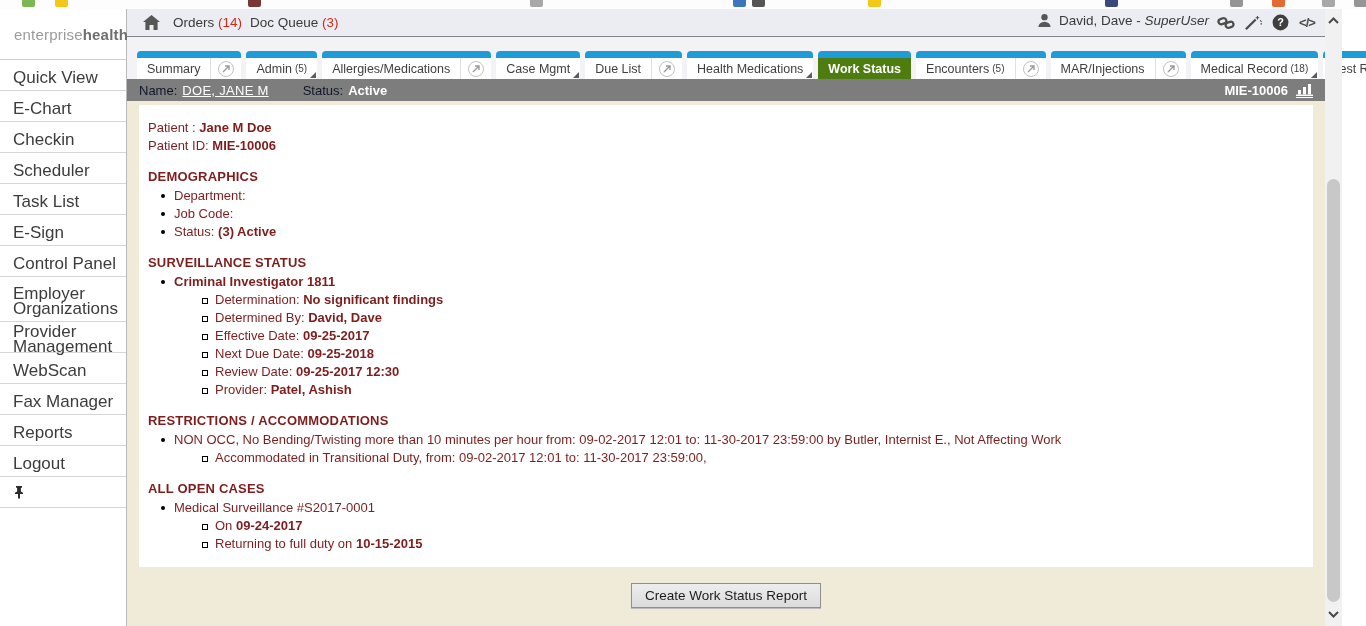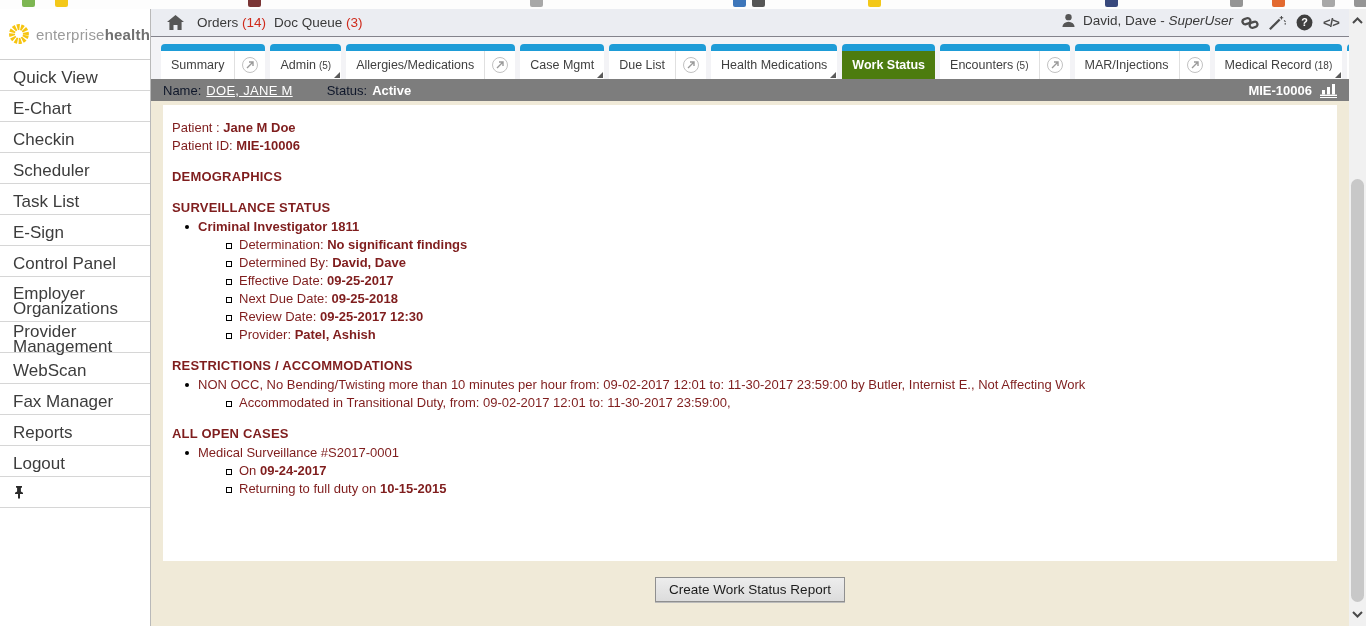--- a/index.html
+++ b/index.html
@@ -6,21 +6,21 @@
   html,body { width:1366px; height:626px; overflow:hidden; }
   body { font-family:"Liberation Sans", sans-serif; background:#fff; }
   .screen { position:relative; width:1366px; height:626px; background:#fff; }
 
   
   .fav-strip { position:absolute; top:0; left:0; width:1366px; height:9px; background:#fdfdfd; }
   .fav-frag { position:absolute; top:0; height:7px; width:13px; border-radius:0 0 2px 2px; opacity:.9; }
 
   
   .app { position:absolute; top:9px; left:0; width:1366px; height:617px; display:flex; }
-  .sidebar { width:151px; background:#fff; border-right:1px solid #b9b9b9; display:flex; flex-direction:column; }
+  .sidebar { width:127px; background:#fff; border-right:1px solid #b9b9b9; display:flex; flex-direction:column; }
   .main { width:1198px; display:flex; flex-direction:column; }
   .vscroll { width:17px; position:relative; background:#f1f1f1; }
 
   
   .logo { height:51px; display:flex; align-items:center; gap:6px; padding-left:8px; border-bottom:1px solid #cfcfcf; }
   .brand { font-size:15px; color:#9b9b9b; letter-spacing:.2px; }
   .brand b { color:#6f6f6f; }
   .side-item { height:31px; display:flex; align-items:center; padding:4px 8px 0 13px; font-size:17px; color:#3c3c3c; border-bottom:1px solid #d6d6d6; cursor:pointer; line-height:15px; }
   .pin-row { height:31px; display:flex; align-items:center; padding-left:13px; border-bottom:1px solid #d6d6d6; }
 
@@ -30,21 +30,21 @@
   .count { color:#cf2a1b; }
   .flexspace { flex:1; }
   .userarea { display:flex; gap:7px; }
   .userrole { font-style:italic; }
   .hicon { display:inline-flex; align-items:center; justify-content:center; width:20px; height:20px; cursor:pointer; }
   .codeicon { font-size:13px; font-weight:bold; color:#4c4c4c; letter-spacing:-1px; }
 
   
   .tabzone { height:42px; background:#f3f3f6; display:flex; align-items:flex-end; padding:0 4px 0 10px; }
   .tabs { display:flex; gap:5px; align-items:flex-end; }
-  .tab { position:relative; display:flex; align-items:stretch; height:35px; border-radius:4px 4px 0 0; background:#fff; border-top:7px solid #1e9cd7; font-size:12.5px; color:#3f3f3f; cursor:pointer; overflow:hidden; }
+  .tab { position:relative; display:flex; align-items:stretch; height:28px; border-radius:4px 4px 0 0; background:#fff; border-top:7px solid #1e9cd7; font-size:12.5px; color:#3f3f3f; cursor:pointer; overflow:hidden; }
   .tab-label { display:flex; align-items:center; padding:0 10px; white-space:nowrap; }
   .tab-count { font-size:10px; margin-left:3px; }
   .tab-popout { display:flex; align-items:center; padding:0 7px; border-left:1px solid #e0e0e0; }
   .tab-popout .circ { width:16px; height:16px; border:1px solid #c2c2c2; border-radius:50%; display:flex; align-items:center; justify-content:center; }
   .tab-corner { position:absolute; right:1px; bottom:1px; width:0; height:0; border-left:6px solid transparent; border-bottom:6px solid #5a5a5a; }
   .tab.active { background:#4d7c0f; border-top-color:#1e9cd7; }
   .tab.active .tab-label { color:#fff; font-weight:bold; }
 
   
   .pbar { height:22px; background:#7d7d7d; display:flex; align-items:center; padding:0 12px; font-size:13px; }
@@ -260,20 +260,25 @@
           </span>
         </span>
       </div>
 
       <div class="content">
         <div class="card">
           <div><span>Patient : </span><b>Jane M Doe</b></div>
           <div><span>Patient ID: </span><b>MIE-10006</b></div>
           <div id="sections">
               <div class="sec-title">DEMOGRAPHICS</div>
+              <ul class="lvl">
+                <li class="li l1"><span>Department:</span></li>
+                <li class="li l1"><span>Job Code:</span></li>
+                <li class="li l1"><span>Status: </span><b>(3) Active</b></li>
+              </ul>
               <div class="sec-title">SURVEILLANCE STATUS</div>
               <ul class="lvl">
                 <li class="li l1"><b>Criminal Investigator 1811</b><ul class="lvl">
                     <li class="li l2"><span>Determination: </span><b>No significant findings</b></li>
                     <li class="li l2"><span>Determined By: </span><b>David, Dave</b></li>
                     <li class="li l2"><span>Effective Date: </span><b>09-25-2017</b></li>
                     <li class="li l2"><span>Next Due Date: </span><b>09-25-2018</b></li>
                     <li class="li l2"><span>Review Date: </span><b>09-25-2017 12:30</b></li>
                     <li class="li l2"><span>Provider: </span><b>Patel, Ashish</b></li>
                   </ul></li>

